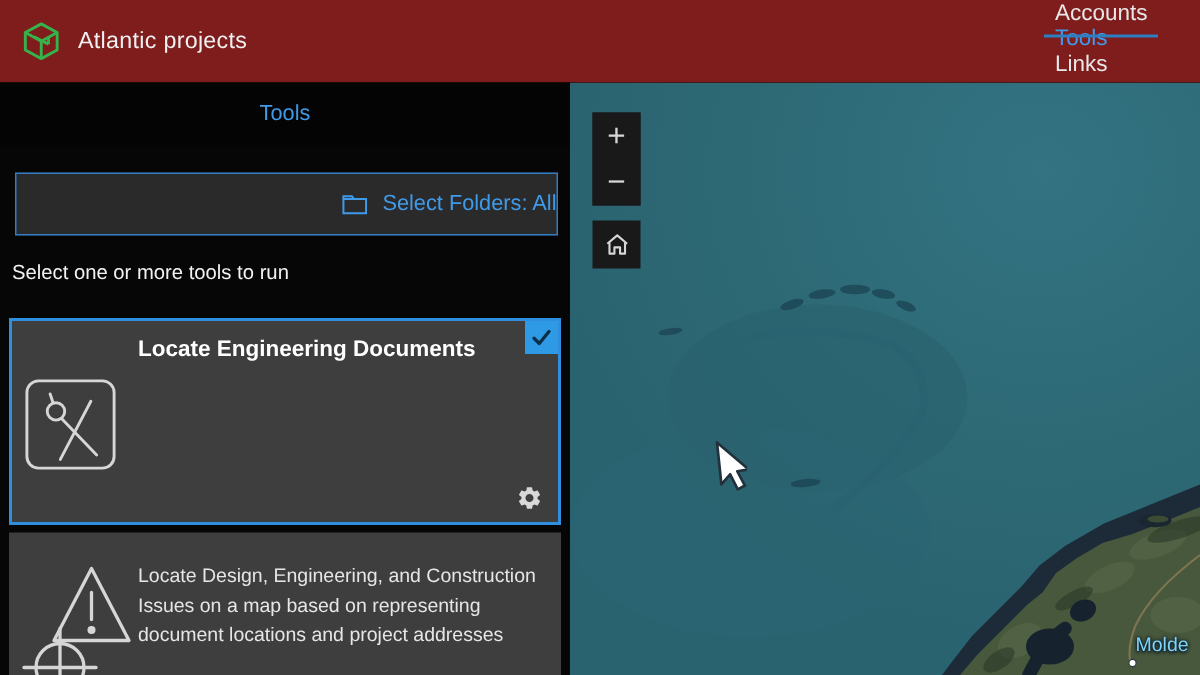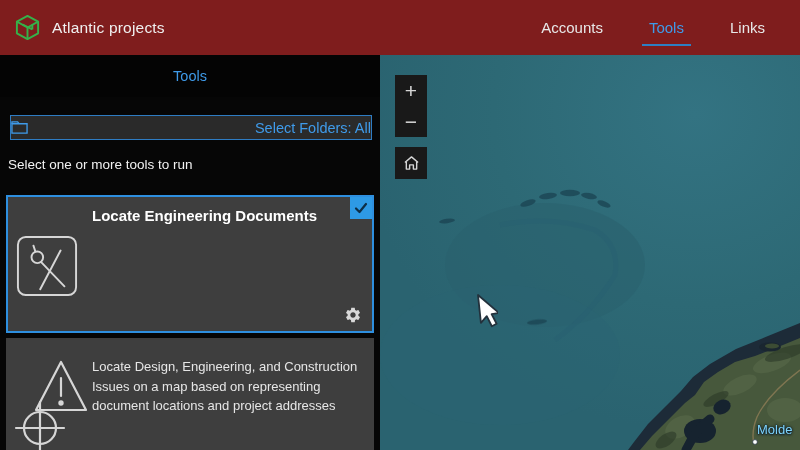--- a/index.html
+++ b/index.html
@@ -4,42 +4,42 @@
 <style>
   * { margin:0; padding:0; box-sizing:border-box; }
   html,body { width:800px; height:450px; overflow:hidden; background:#060606;
               font-family:"Liberation Sans", sans-serif; }
 
   
   .header { height:55px; background:#7f1d1d; display:flex; align-items:center;
             padding-left:14px; position:relative; box-shadow:0 2px 0 rgba(0,0,0,.35); }
   .logo { width:27px; height:27px; flex:0 0 auto; }
   .app-title { color:#f0f0f0; font-size:15.5px; margin-left:11px; letter-spacing:.2px; }
-  .nav { margin-left:auto; display:flex; height:100%; margin-right:12px; }
+  .nav { margin-left:auto; display:flex; height:100%; margin-right:12px;flex-direction:column; }
   .nav-item { position:relative; display:flex; align-items:center; padding:0 23px;
               color:#e8e8e8; font-size:15px; cursor:pointer; }
   .nav-item.active { color:#3f9bea; }
   .nav-item.active::after { content:""; position:absolute; left:16px; right:16px;
               bottom:9px; height:2px; background:#2d7fc4; }
 
   
   .main { display:flex; height:395px; }
 
   
   .sidebar { width:380px; height:395px; background:#060606; position:relative;
              overflow:hidden; flex:0 0 auto; }
   .tabs { display:flex; height:42px; }
   .tab { flex:1; display:flex; align-items:center; justify-content:center;
          font-size:14.5px; cursor:pointer; }
   .tab.active { background:#040404; color:#3f9bea; }
   .tab.inactive { background:#171717; color:#ececec; border:1px solid #4d4d4d;
                   border-bottom:none; margin-left:4px; }
-  .folder-btn { margin:18px 8px 0 10px; height:25px; background:#2a2a2a;
+  .folder-btn { margin:18px 8px 0 10px; height:42px; background:#2a2a2a;
                 border:1px solid #2e7cc3; display:flex; align-items:center;
-                justify-content:space-between; gap:10px; color:#3f9bea; font-size:14.5px;
+                justify-content:flex-end; gap:10px; color:#3f9bea; font-size:14.5px;
                 cursor:pointer; }
   .hint { margin:17px 0 0 8px; color:#f2f2f2; font-size:13.5px; }
 
   .card { position:relative; margin:0 6px; background:#3e3e3e;
           padding:12px 10px 10px 86px; color:#fff; }
   .card.selected { border:2px solid #2e8fdf; margin-top:23px; height:138px;
                    padding:10px 8px 16px 84px; }
   .card.unselected { margin-top:5px; height:150px; }
   .card-title { font-size:15px; font-weight:bold; color:#ffffff; }
   .card-desc { margin-top:7px; font-size:13px; line-height:1.5; color:#e6e6e6;

